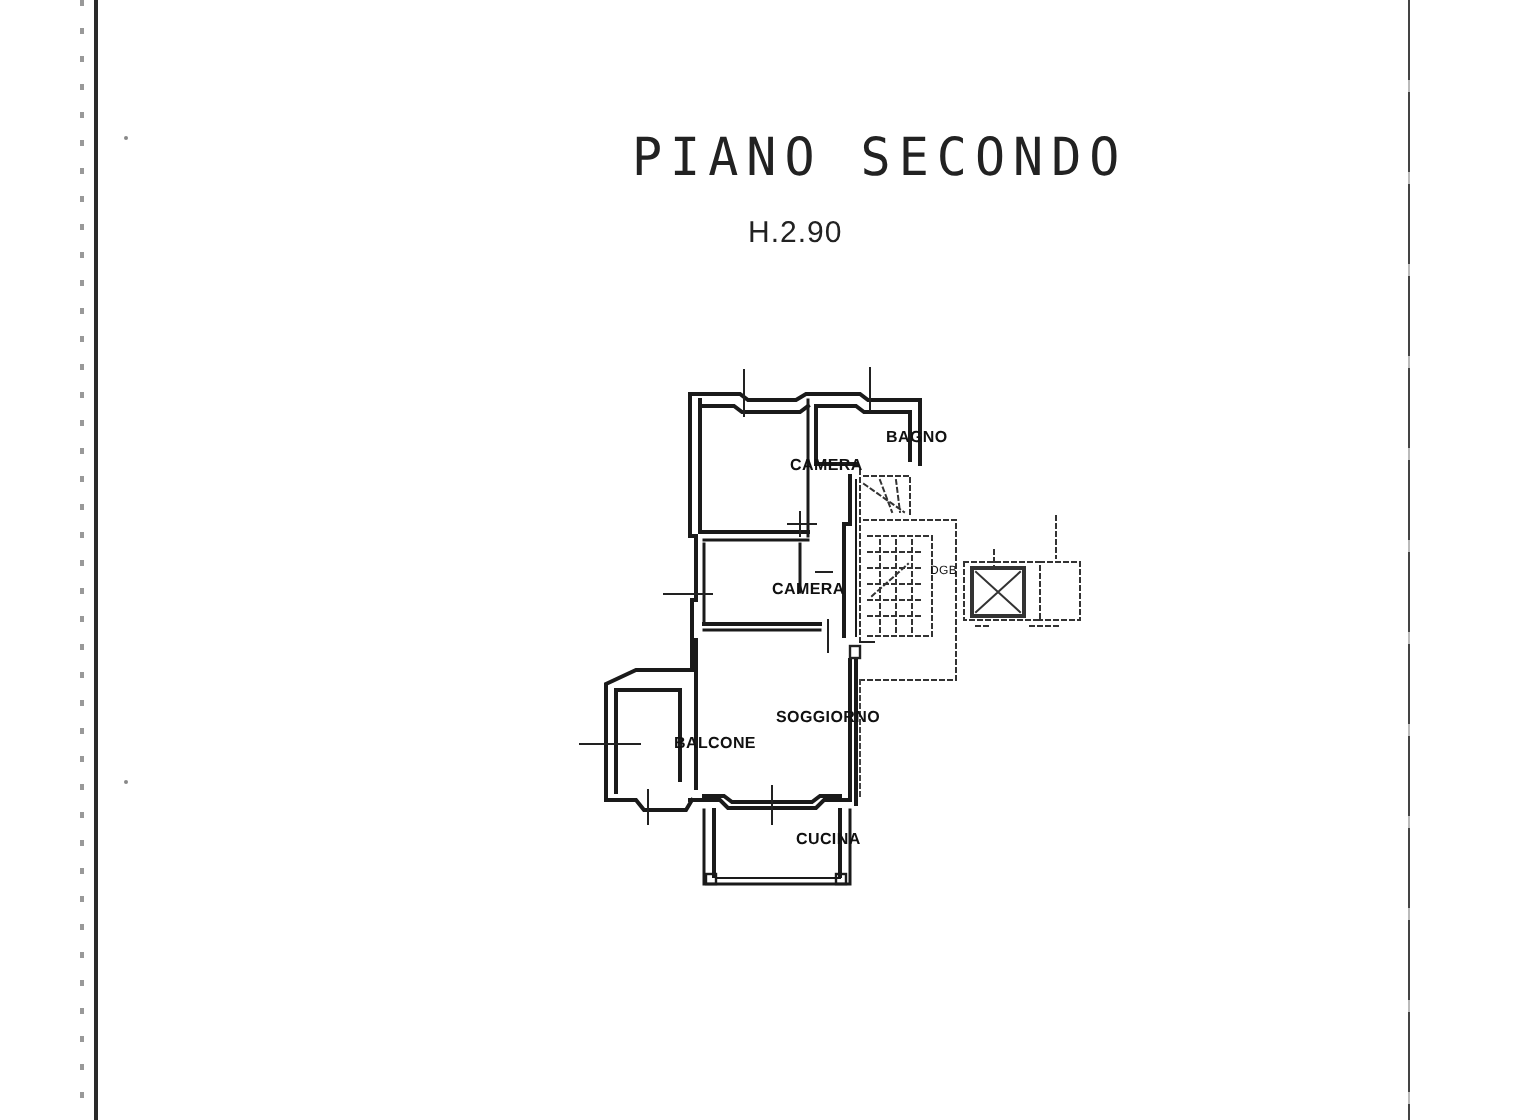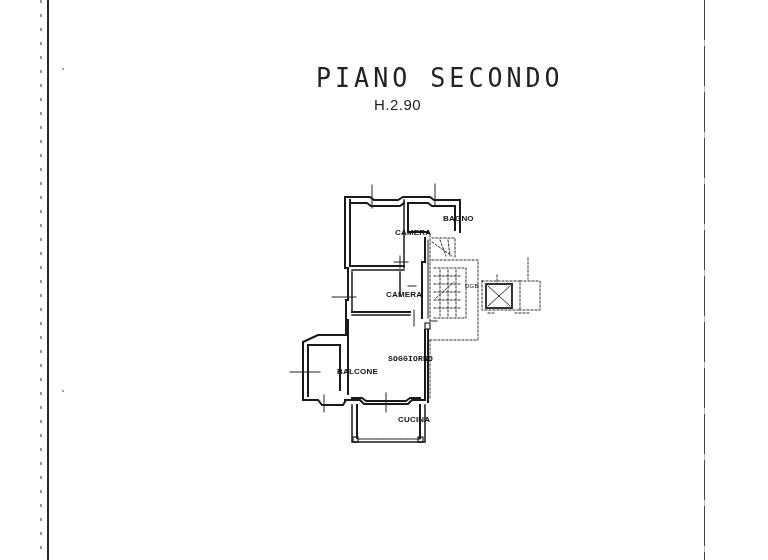--- a/index.html
+++ b/index.html
@@ -8,21 +8,21 @@
       font-family: "DejaVu Sans", sans-serif;
     }
     .page { position: absolute; left: 0; top: 0; width: 696px; height: 560px; }
     .border-left { position: absolute; left: 47px; top: 0; width: 2px; height: 560px; background: #2a2a2a; }
     .border-left-dash { position: absolute; left: 40px; top: 0; width: 2px; height: 560px;
       background: repeating-linear-gradient(to bottom, #555 0 3px, transparent 3px 14px); opacity: 0.6; }
     .border-right { position: absolute; left: 704px; top: 0; width: 1px; height: 560px;
       background: repeating-linear-gradient(to bottom, #444 0 40px, #bbb 40px 46px); }
     .title { position: absolute; left: 316px; top: 64px; font-size: 25px; letter-spacing: 4px;
       color: #222; font-family: "DejaVu Sans Mono", monospace; font-weight: normal; transform: scaleY(1.05); }
-    .subtitle { position: absolute; left: 374px; top: 96px; font-size: 15px; color: #222;
+    .subtitle { position: absolute; left: 374px; top: 108px; font-size: 15px; color: #222;
       font-family: "Liberation Sans", sans-serif; letter-spacing: 0.5px; }
     .plan { position: absolute; left: 0; top: 0; }
     .room-label { position: absolute; font-family: "Liberation Sans", sans-serif; font-size: 8px;
       font-weight: bold; color: #111; letter-spacing: 0.2px; white-space: nowrap; padding-left: 28px; }
     .dot { position: absolute; width: 2px; height: 2px; background: #888; border-radius: 1px; }
   </style>
 </head>
 <body>
 
 <div class="page">
@@ -124,17 +124,17 @@
         <path d="M386 393 L386 412"></path>
         <path d="M430 321 L437 321"></path>
         <rect x="425" y="323" width="5" height="6" stroke-width="1.2"></rect>
       </g>
     </g>
   </svg>
 
   <div class="room-label" style="left:367px;top:228px;">CAMERA</div>
   <div class="room-label" style="left:415px;top:214px;">BAGNO</div>
   <div class="room-label" style="left:358px;top:290px;">CAMERA</div>
-  <div class="room-label" style="left:360px;top:354px;font-family:Liberation Mono, monospace;">SOGGIORNO</div>
+  <div class="room-label" style="left:360px;top:354px;">SOGGIORNO</div>
   <div class="room-label" style="left:309px;top:367px;">BALCONE</div>
   <div class="room-label" style="left:370px;top:415px;">CUCINA</div>
   <div class="room-label" style="left:437px;top:283px;font-size:6px;font-weight:normal;">DGB</div>
 </div>
 
 </body></html>

